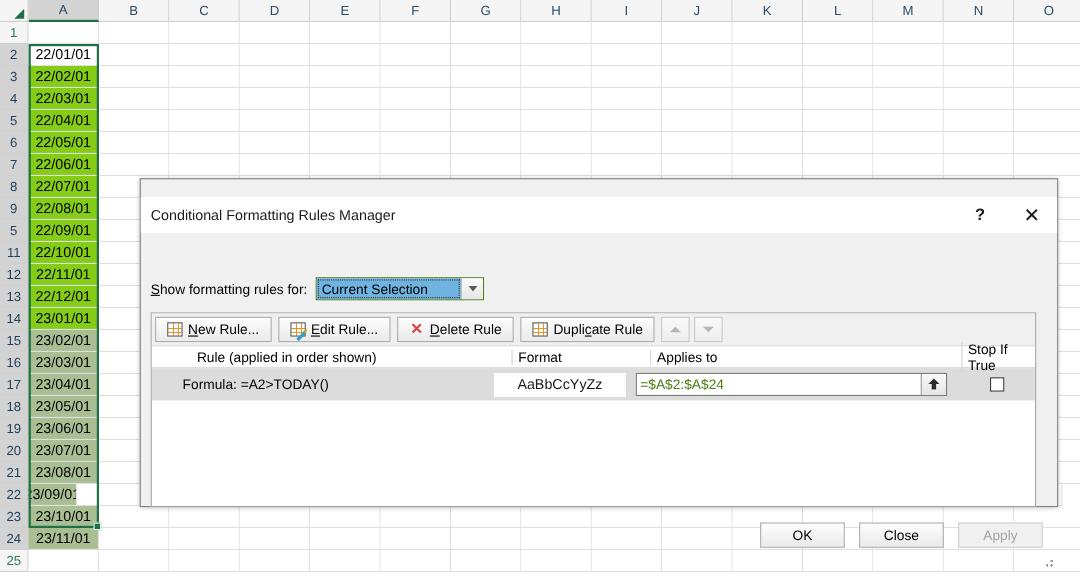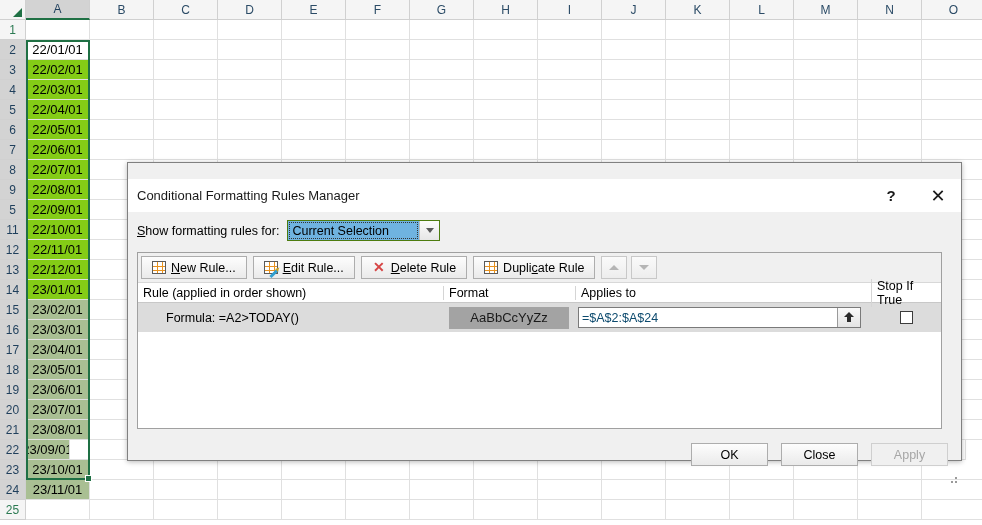--- a/index.html
+++ b/index.html
@@ -176,20 +176,21 @@
     cursor: default;
     color: #1a1a1a;
   }
   .dlg-help-btn { right: 49px; font-size: 15px; font-weight: bold; }
   .dlg-close-btn { right: 2px; font-size: 18px; font-weight: 300; }
 
   .dlg-body {
     padding: 0;
     position: relative;
     height: 275px;
+    margin-top: 32px;
   }
 
   
   .show-for-row {
     display: flex;
     align-items: center;
     padding: 7px 0 0 9px;
     height: 30px;
     box-sizing: border-box;
   }
@@ -320,20 +321,21 @@
 
   
   .rules-head {
     display: flex;
     height: 19px;
     background: #ffffff;
     border-bottom: 1px solid #c8c8c8;
     font-size: 12.5px;
     color: #000;
     align-items: center;
+    padding-left: 36px;
   }
   .rh-rule     { width: 305px; padding-left: 5px; box-sizing: border-box; }
   .rh-format   { width: 132px; padding-left: 5px; box-sizing: border-box; border-left: 1px solid #d5d5d5;}
   .rh-applies  { width: 296px; padding-left: 5px; box-sizing: border-box; border-left: 1px solid #d5d5d5;}
   .rh-stop     { width: 70px;  padding-left: 5px; box-sizing: border-box; border-left: 1px solid #d5d5d5;}
 
   .rules-rows { background: #ffffff; }
   .rule-row {
     display: flex;
     height: 29px;
@@ -367,21 +369,21 @@
     width: 283px; height: 21px;
     border: 1px solid #7a7a7a;
     background: #ffffff;
     box-sizing: border-box;
   }
   .applies-text {
     flex: 1;
     font-size: 12.5px;
     display: flex; align-items: center;
     padding-left: 3px;
-    color: #0c4a6e;
+    color: #4d7c0f;
   }
   .range-btn {
     width: 22px;
     background: linear-gradient(#fafafa,#e4e4e4);
     border-left: 1px solid #9a9a9a;
     display: flex; align-items: center; justify-content: center;
   }
   .range-glyph {
     width: 10px; height: 11px;
     position: relative;
@@ -986,21 +988,21 @@
         <div class="rh-rule">Rule (applied in order shown)</div>
         <div class="rh-format">Format</div>
         <div class="rh-applies">Applies to</div>
         <div class="rh-stop">Stop If True</div>
       </div>
 
       <div class="rules-rows">
         <div class="rule-row">
           <div class="rr-rule">Formula: =A2&gt;TODAY()</div>
           <div class="rr-format">
-            <div class="fmt-preview" style="background: #a3a3a3;">AaBbCcYyZz</div>
+            <div class="fmt-preview" style="background: #ffffff;">AaBbCcYyZz</div>
           </div>
           <div class="rr-applies">
             <div class="applies-box">
               <div class="applies-text">=$A$2:$A$24</div>
               <div class="range-btn">
                   <span class="range-glyph"></span>
                 </div>
             </div>
           </div>
           <div class="rr-stop">

